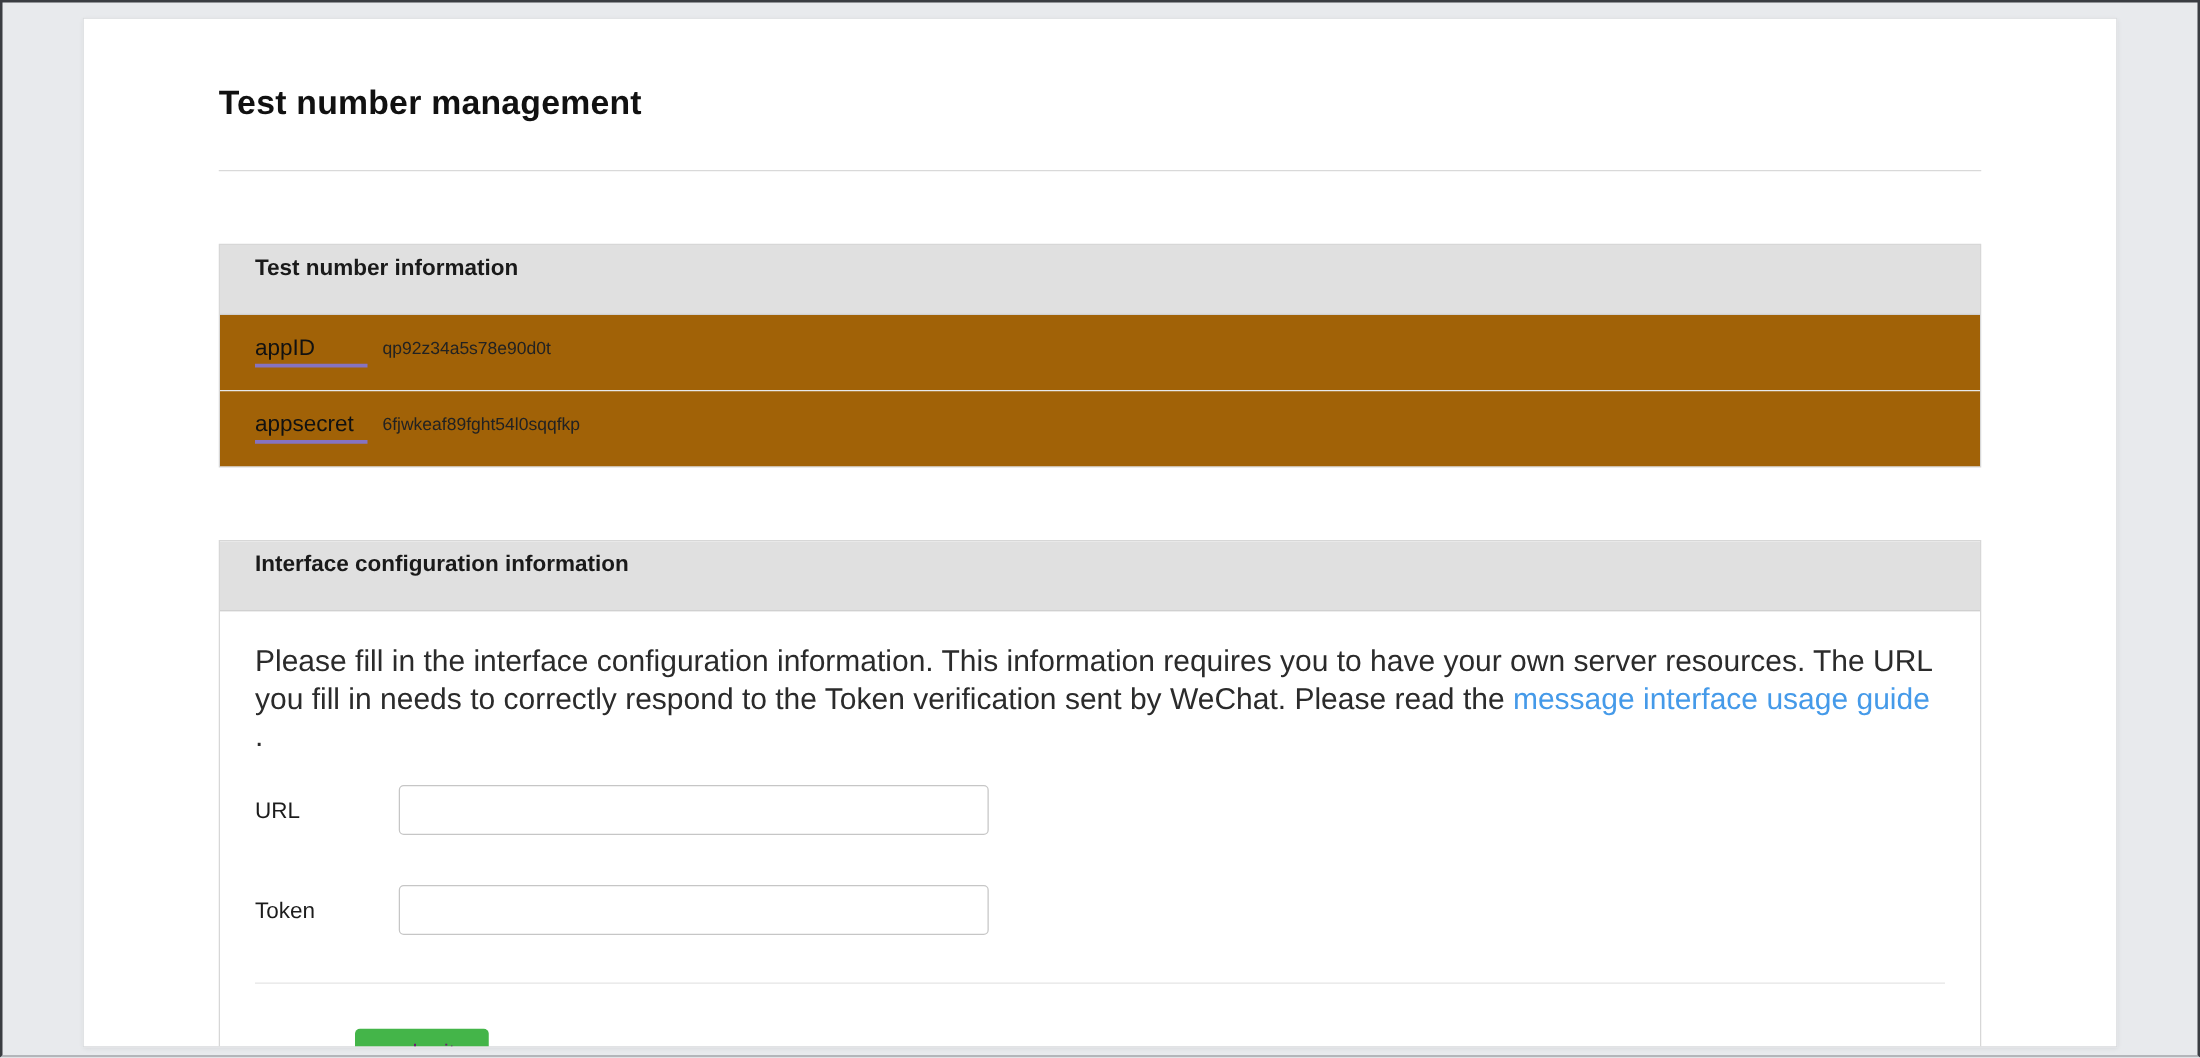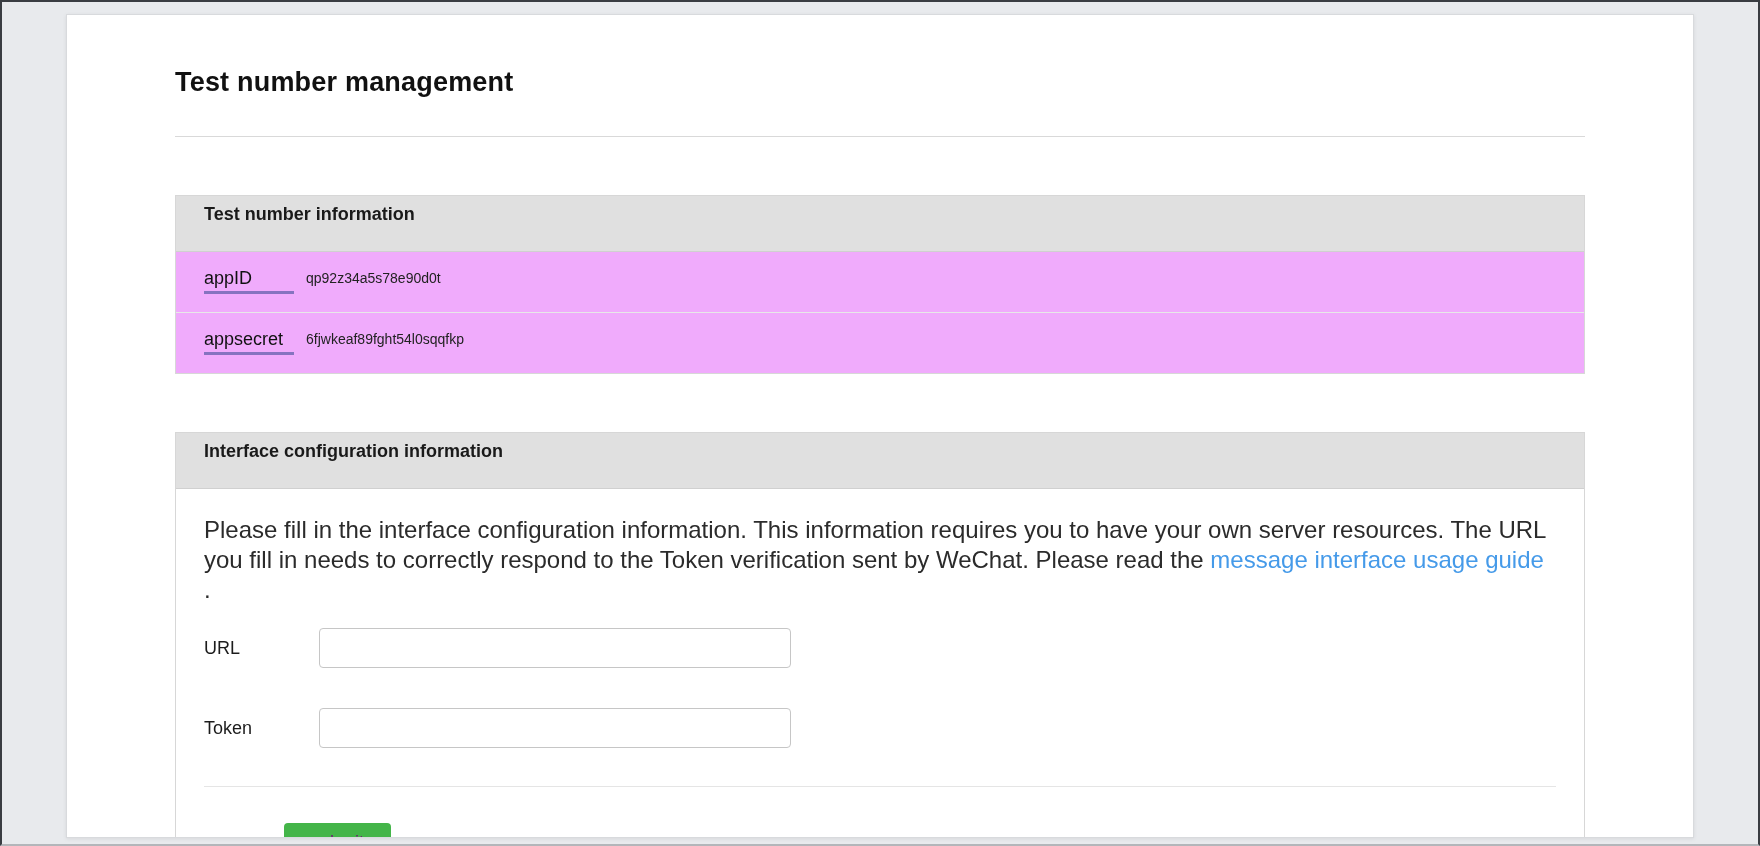--- a/index.html
+++ b/index.html
@@ -72,21 +72,21 @@
     border-bottom: 1px solid #d0d0d0;
     padding: 8px 28px 26px 28px;
     font-size: 18px;
     font-weight: 700;
     color: #1a1a1a;
   }
   .info-row {
     display: flex;
     align-items: flex-start;
     padding: 16px 28px 18px 28px;
-    background: #f0abfc;
+    background: #a16207;
   }
   .info-row + .info-row { border-top: 1px solid #e8e8e8; }
   .info-label-wrap { width: 102px; flex: 0 0 102px; }
   .info-label {
     display: inline-block;
     min-width: 90px;
     font-size: 18px;
     color: #111111;
     border-bottom: 3px solid #8673c0;
     padding-bottom: 2px;

